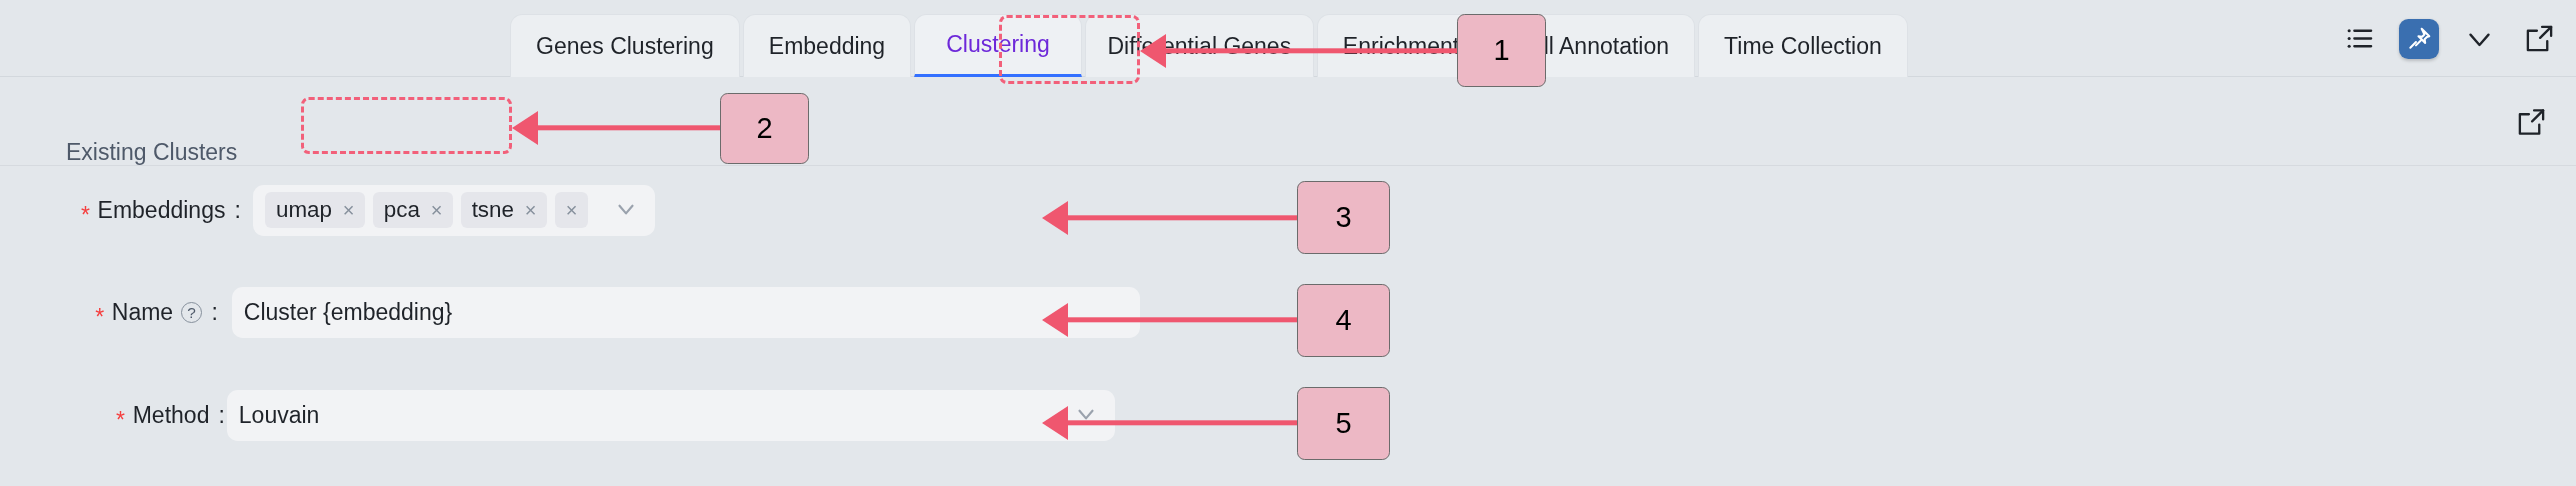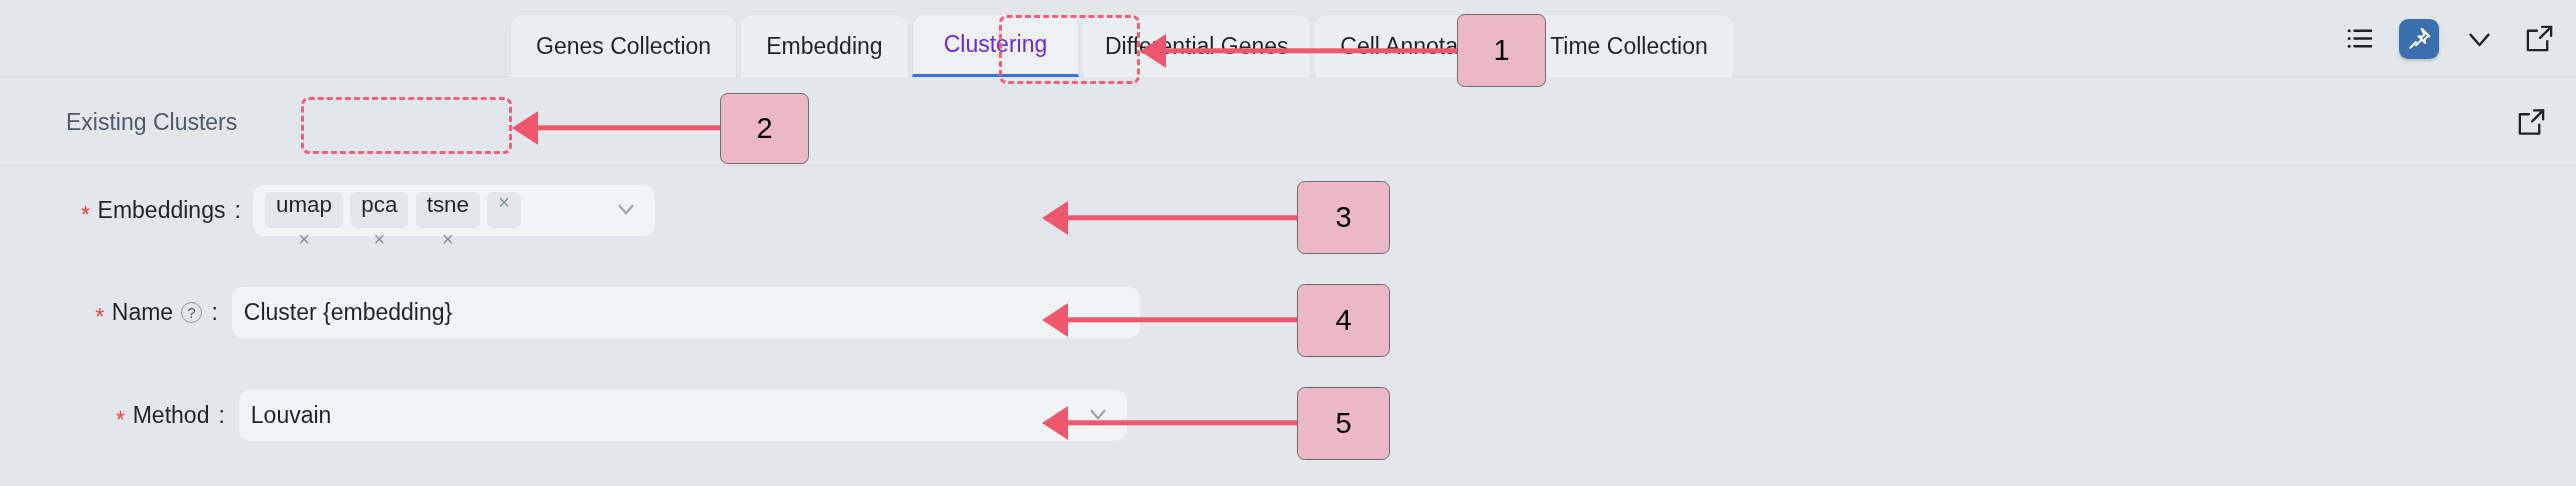--- a/index.html
+++ b/index.html
@@ -77,21 +77,21 @@
     position:absolute; left:0; top:79px; width:2576px; height:87px;
     background:#e3e7eb;
     border-bottom:1.5px solid #d6dadf;
   }
   #subtabs{
     position:absolute; left:40px; top:0; height:87px;
     display:flex; align-items:center; gap:0;
   }
   .subtab{
     font-size:23px; color:#4e5969; padding:0 26px; height:87px;
-    display:flex; align-items:center; white-space:nowrap;
+    display:flex; align-items:flex-end; white-space:nowrap;
   }
   .subtab.active{
     color:#1f2329;
     background:#eef1f4;
     border-radius:6.2px;
     height:56px;
     margin-left:12.4px;
   }
   #subbar-expand{
     position:absolute; right:26px; top:50%; transform:translateY(-50%);
@@ -124,21 +124,21 @@
     font-size:23px;
     color:#1f2329;
   }
   .ctrl.select{ justify-content:space-between; padding-right:15.4px; }
   .chev{ color:#9aa2ad; font-size:20px; line-height:1; }
 
   .tags{ display:flex; align-items:center; gap:7.7px; }
   .tag{
     background:#e5e6eb; border-radius:6.2px; height:36px;
     display:flex; align-items:center; gap:10.8px;
-    padding:0 10.8px; font-size:22.4px; color:#1f2329; white-space:nowrap;flex-direction:column;
+    padding:0 10.8px; font-size:22.4px; color:#1f2329; white-space:nowrap;
   }
   .tagx{ color:#86909c; font-size:20px; line-height:1; }
 
   
   .badge{
     position:absolute;
     background:#edb8c5;
     border:1.5px solid #6b6b6b;
     border-radius:7.7px;
     display:flex;align-items:center;justify-content:center;
@@ -156,36 +156,39 @@
   }
 </style>
 </head>
 <body>
 
 <div id="tabstrip">
 
   <div id="tablist">
 
     <div class="tab">
-      <span class="lbl">Genes Collection</span>
+      <span class="lbl">Genes Clustering</span>
     </div>
 
     <div class="tab">
       <span class="lbl">Embedding</span>
     </div>
 
     <div class="tab active" style="padding:0 31px;">
       <span class="lbl">Clustering</span>
     </div>
 
     <div class="tab truncated" style="padding:0 21.6px;">
       <span class="lbl">Differential Genes</span>
       <span class="ell">...</span>
     </div>
 
+    <div class="tab">
+      <span class="lbl">Enrichment</span>
+    </div>
 
     <div class="tab">
       <span class="lbl">Cell Annotation</span>
     </div>
 
     <div class="tab">
       <span class="lbl">Time Collection</span>
     </div>
 
   </div>
@@ -281,21 +284,21 @@
     </div>
     <input class="ctrl" style="margin-left: 14px; width: 908px; font-family: &quot;Liberation Sans&quot;, sans-serif; outline: none;" value="Cluster {embedding}">
   </div>
 
   <div class="frow" style="top:224px; left:17px;">
     <div class="flabel" style="width:208px;">
       <span class="req">*</span>
       <span>Method</span>
       <span class="colon">:</span>
     </div>
-    <div class="ctrl select" style="margin-left:14px; width:888px;">
+    <div class="ctrl select" style="margin-left:2px; width:888px;">
       <span>Louvain</span>
       <span class="chev">
         <svg width="26" height="26" viewBox="0 0 24 24" fill="none" stroke="#9aa2ad" stroke-width="2" stroke-linecap="round" stroke-linejoin="round">
             <polyline points="6,9 12,16 18,9"></polyline>
           </svg>
       </span>
     </div>
   </div>
 
 </div>

